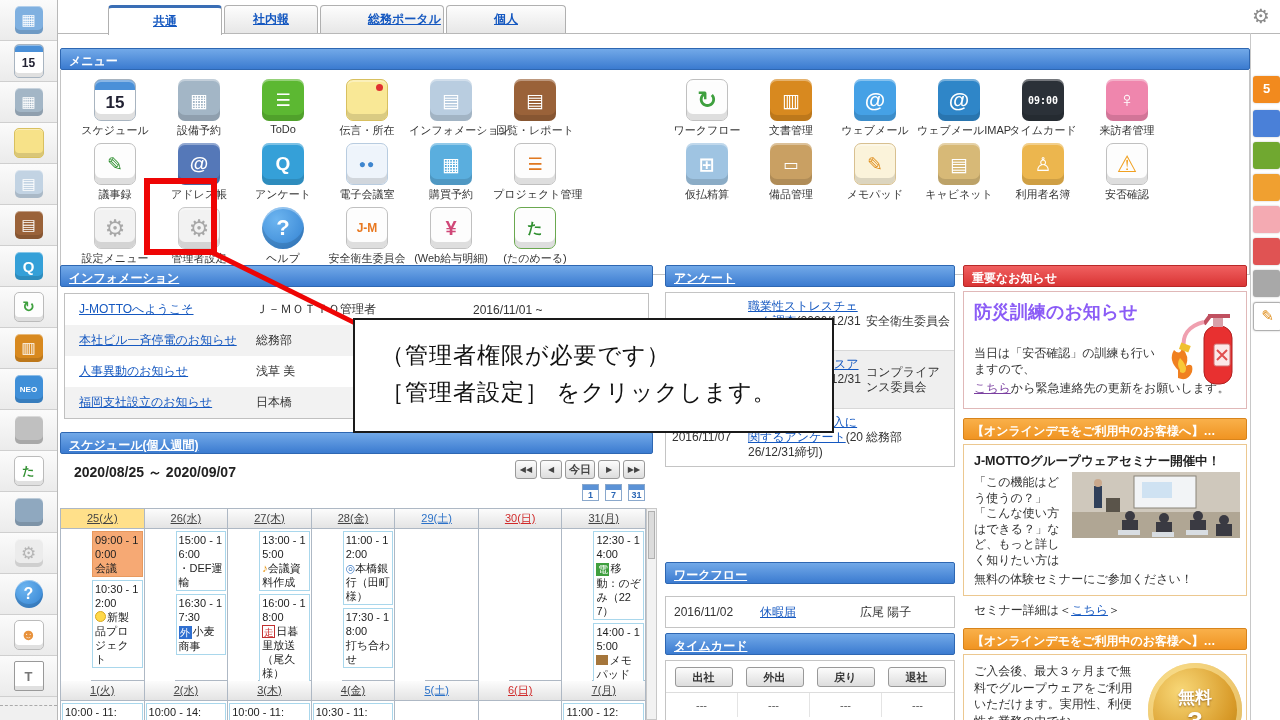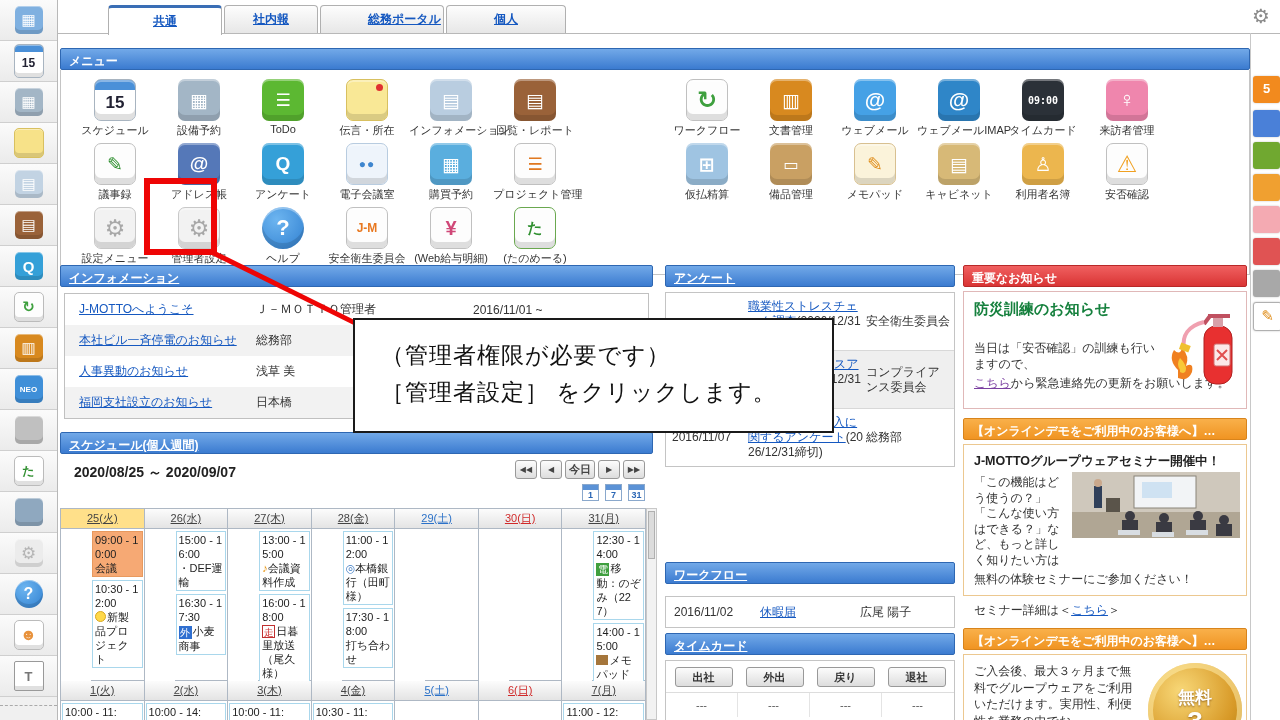--- a/index.html
+++ b/index.html
@@ -142,21 +142,21 @@
   .tcbtns{display:flex;padding:6px 2px 5px 2px;}
   .tccell{width:71px;text-align:center;}
   .tcb{display:inline-block;width:58px;height:20px;line-height:18px;box-sizing:border-box;border:1px solid #999;border-radius:3px;
     background:linear-gradient(#fcfcfc,#ddd);font-size:11px;font-weight:bold;color:#333;cursor:pointer;}
   .tcvals{display:flex;border-top:1px solid #ddd;}
   .tcv{width:71px;text-align:center;font-size:11px;color:#555;line-height:24px;border-right:1px solid #e4e4e4;}
   .tcv:last-child{border-right:none;}
   
   #imp{left:963px;top:265px;width:284px;}
   #imp .pbody{margin-top:4px;border-color:#e0b8b8;padding:8px 10px;height:118px;position:relative;}
-  #imp h3{margin:0 0 4px 0;font-size:15px;color:#15803d;}
+  #imp h3{margin:0 0 4px 0;font-size:18px;color:#8b5cf6;}
   #imp .txt{width:192px;font-size:12px;line-height:16.5px;}
   #imp .last{margin-top:2px;font-size:12px;line-height:16.5px;}
   #seminar{left:963px;top:418px;width:284px;}
   #seminar .pbody{margin-top:4px;border-color:#ecc890;padding:8px 10px;height:152px;position:relative;}
   #seminar h3{margin:0 0 5px 0;font-size:12.5px;color:#222;}
   #seminar .ltxt{display:inline-block;width:96px;vertical-align:top;font-size:12px;line-height:15.5px;}
   .photo{position:absolute;right:6px;top:27px;width:168px;height:66px;}
   #seminar .btxt{margin-top:3px;font-size:12px;}
   #seminar .detail{margin-top:14px;font-size:12px;}
   #trial{left:963px;top:628px;width:284px;}

